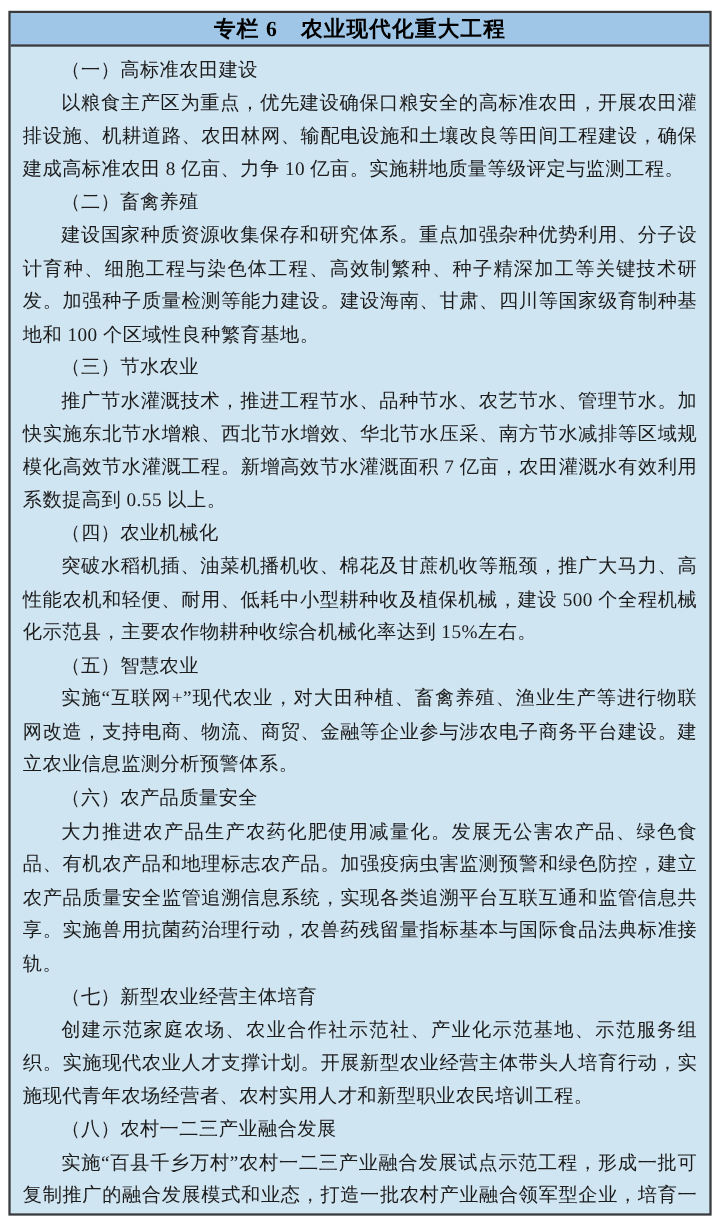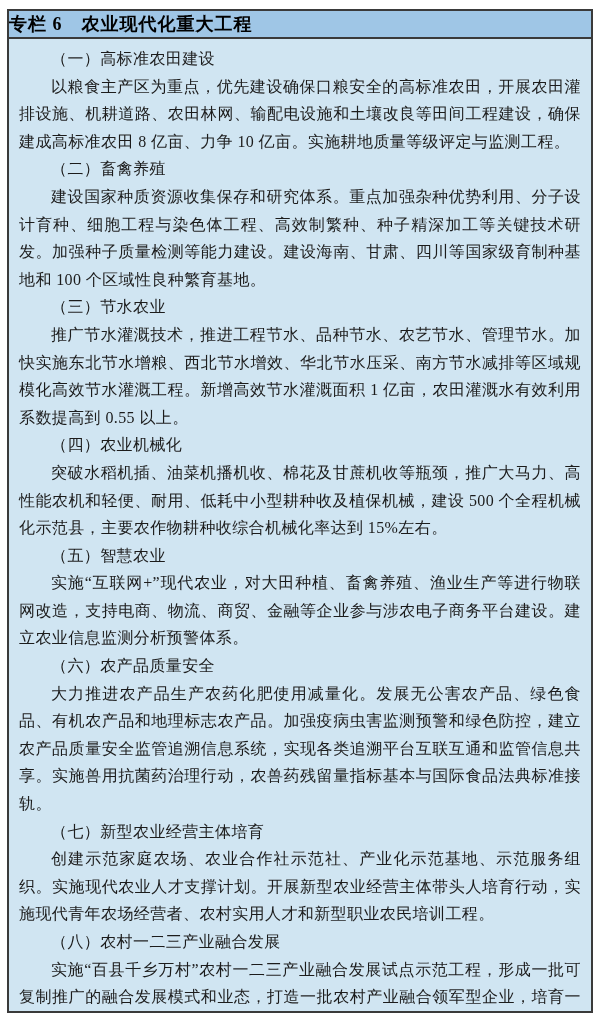--- a/index.html
+++ b/index.html
@@ -33,20 +33,21 @@
     display: flex;
     flex-direction: column;
   }
   .box-header {
     flex: 0 0 auto;
     height: 28px;
     background: var(--header-bg);
     border-bottom: 2px solid var(--border-color);
     display: flex;
     align-items: center;
+    justify-content: center;
   }
   .box-title {
     font-size: 18px;
     font-weight: bold;
     color: #000000;
     letter-spacing: 1px;
     line-height: 1;
   }
   .box-body {
     flex: 1 1 auto;
@@ -73,21 +74,21 @@
 <div class="box">
   <div class="box-header">
     <span class="box-title">专栏 6　农业现代化重大工程</span>
   </div>
   <div class="box-body" id="box-body">
       <p class="sec-heading">（一）高标准农田建设</p>
       <p class="sec-body">以粮食主产区为重点，优先建设确保口粮安全的高标准农田，开展农田灌排设施、机耕道路、农田林网、输配电设施和土壤改良等田间工程建设，确保建成高标准农田 8 亿亩、力争 10 亿亩。实施耕地质量等级评定与监测工程。</p>
       <p class="sec-heading">（二）畜禽养殖</p>
       <p class="sec-body">建设国家种质资源收集保存和研究体系。重点加强杂种优势利用、分子设计育种、细胞工程与染色体工程、高效制繁种、种子精深加工等关键技术研发。加强种子质量检测等能力建设。建设海南、甘肃、四川等国家级育制种基地和 100 个区域性良种繁育基地。</p>
       <p class="sec-heading">（三）节水农业</p>
-      <p class="sec-body">推广节水灌溉技术，推进工程节水、品种节水、农艺节水、管理节水。加快实施东北节水增粮、西北节水增效、华北节水压采、南方节水减排等区域规模化高效节水灌溉工程。新增高效节水灌溉面积 1 亿亩，农田灌溉水有效利用系数提高到 0.55 以上。</p>
+      <p class="sec-body">推广节水灌溉技术，推进工程节水、品种节水、农艺节水、管理节水。加快实施东北节水增粮、西北节水增效、华北节水压采、南方节水减排等区域规模化高效节水灌溉工程。新增高效节水灌溉面积 7 亿亩，农田灌溉水有效利用系数提高到 0.55 以上。</p>
       <p class="sec-heading">（四）农业机械化</p>
       <p class="sec-body">突破水稻机插、油菜机播机收、棉花及甘蔗机收等瓶颈，推广大马力、高性能农机和轻便、耐用、低耗中小型耕种收及植保机械，建设 500 个全程机械化示范县，主要农作物耕种收综合机械化率达到 15%左右。</p>
       <p class="sec-heading">（五）智慧农业</p>
       <p class="sec-body">实施“互联网+”现代农业，对大田种植、畜禽养殖、渔业生产等进行物联网改造，支持电商、物流、商贸、金融等企业参与涉农电子商务平台建设。建立农业信息监测分析预警体系。</p>
       <p class="sec-heading">（六）农产品质量安全</p>
       <p class="sec-body">大力推进农产品生产农药化肥使用减量化。发展无公害农产品、绿色食品、有机农产品和地理标志农产品。加强疫病虫害监测预警和绿色防控，建立农产品质量安全监管追溯信息系统，实现各类追溯平台互联互通和监管信息共享。实施兽用抗菌药治理行动，农兽药残留量指标基本与国际食品法典标准接轨。</p>
       <p class="sec-heading">（七）新型农业经营主体培育</p>
       <p class="sec-body">创建示范家庭农场、农业合作社示范社、产业化示范基地、示范服务组织。实施现代农业人才支撑计划。开展新型农业经营主体带头人培育行动，实施现代青年农场经营者、农村实用人才和新型职业农民培训工程。</p>
       <p class="sec-heading">（八）农村一二三产业融合发展</p>
       <p class="sec-body">实施“百县千乡万村”农村一二三产业融合发展试点示范工程，形成一批可复制推广的融合发展模式和业态，打造一批农村产业融合领军型企业，培育一批产业融合先导区。</p>

